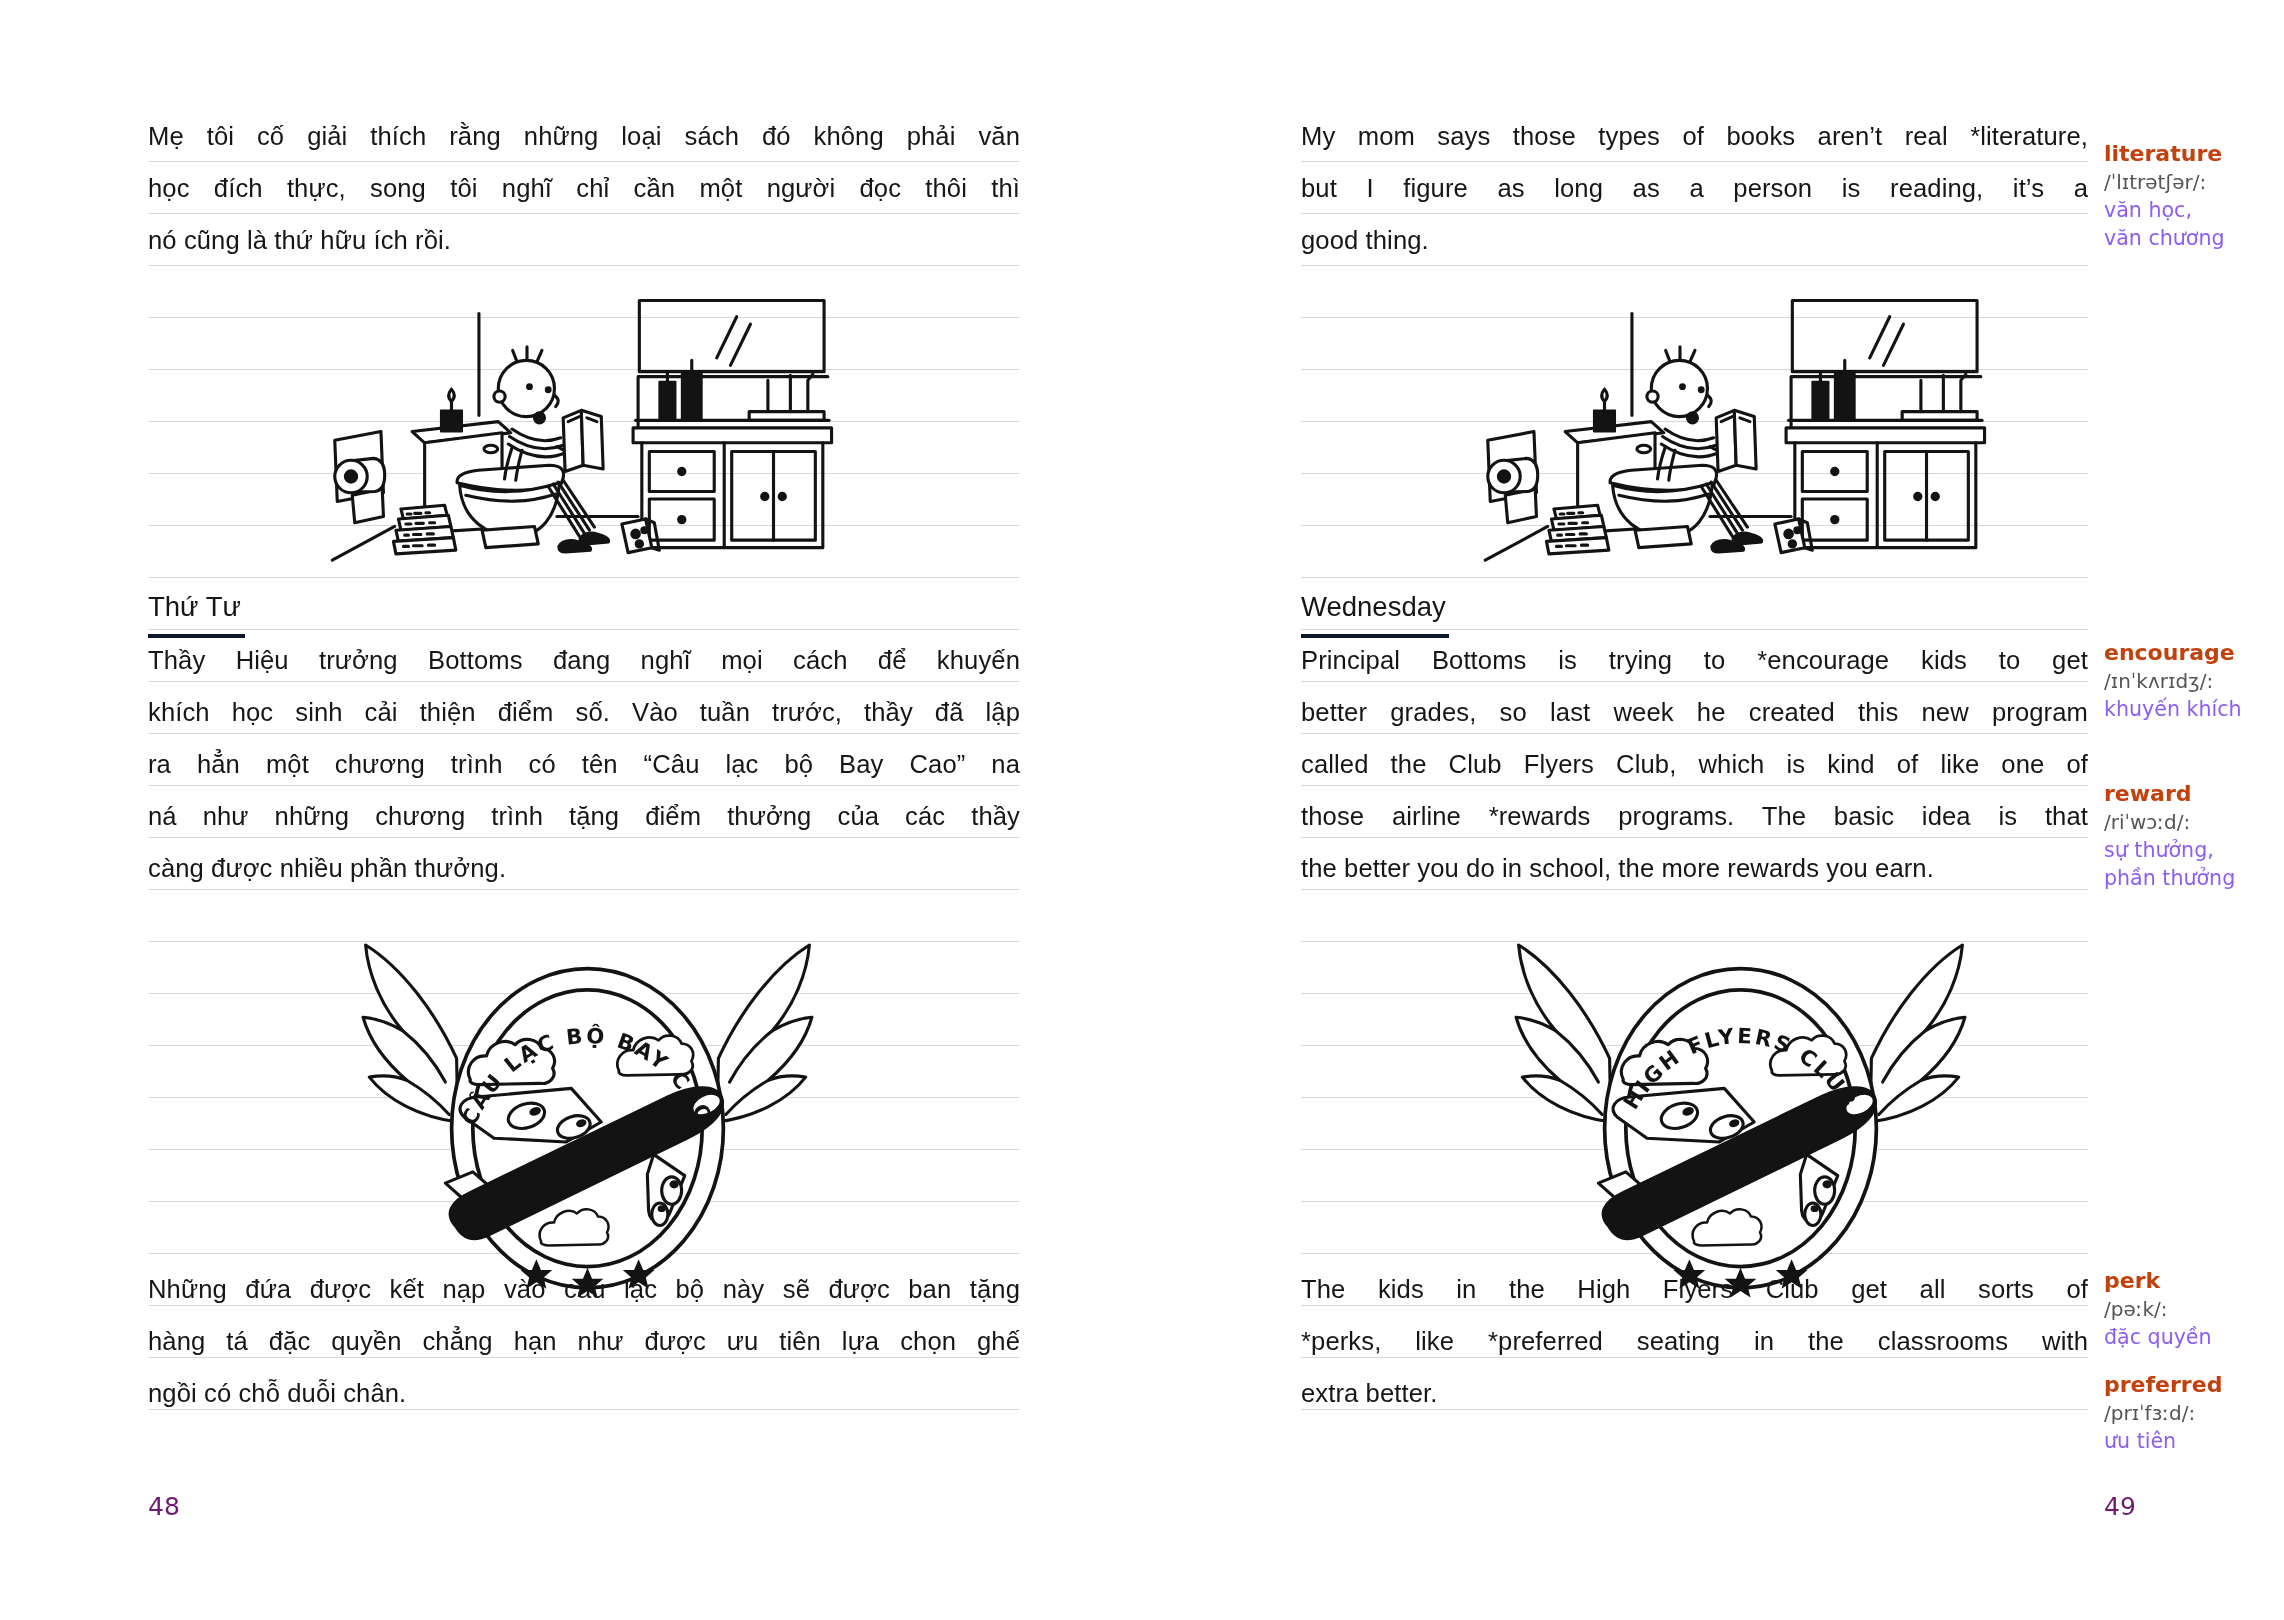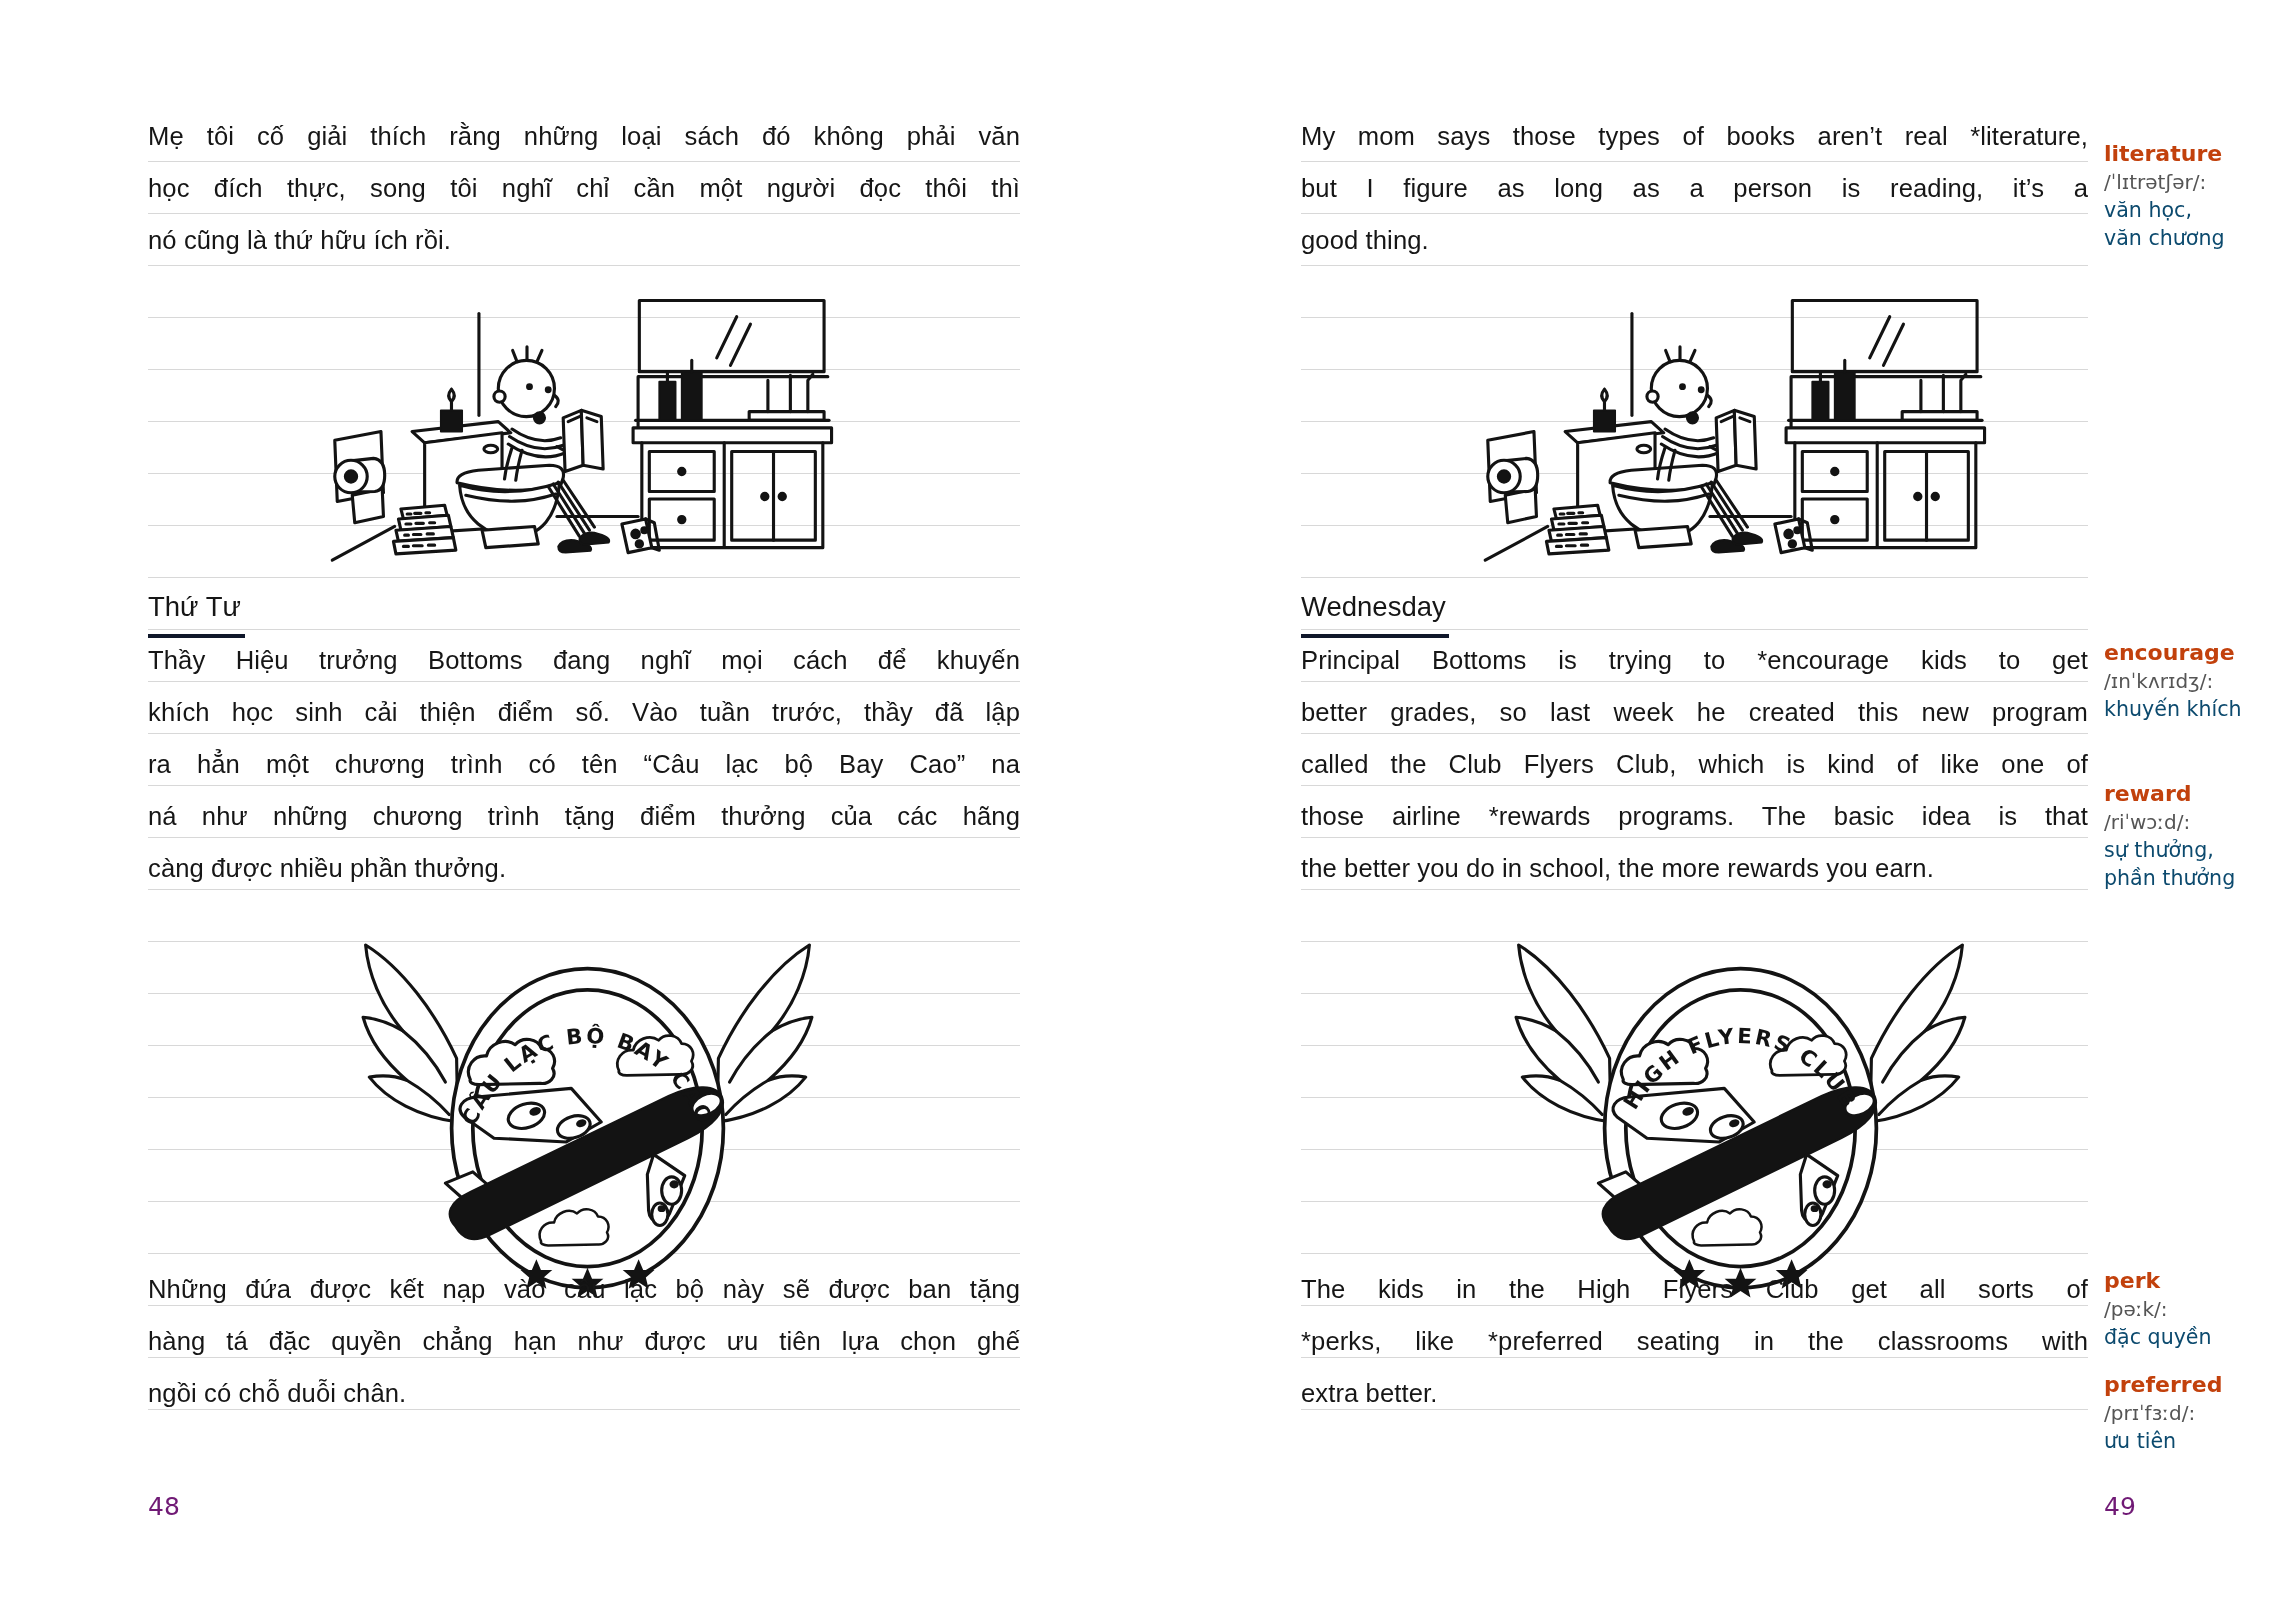--- a/index.html
+++ b/index.html
@@ -12,21 +12,21 @@
   .para { position:absolute; }
   .hl { font-family:"Liberation Sans","DejaVu Sans",sans-serif; font-size:25.6px; line-height:52px; height:52px;
         color:#161616; text-align:justify; text-align-last:justify; overflow:visible; letter-spacing:0.1px; }
   .hl.endl { text-align-last:left; }
   .heading { position:absolute; font-family:"Liberation Sans","DejaVu Sans",sans-serif; font-size:27.5px; line-height:52px; height:52px; }
   .heading span { display:inline-block; border-bottom:4px solid #0f172a; padding:0 3.7px 1.2px 0; }
   
   .vocab { position:absolute; left:2104px; width:168px; }
   .vword { font-size:22px; font-weight:700; color:#c2410c; line-height:29px; }
   .vphon { font-size:20px; color:#555; line-height:28px; }
-  .vmean { font-size:20.6px; color:#0c4a6e; line-height:28px; }
+  .vmean { font-size:20.6px; color:#8b5cf6; line-height:28px; }
   .pagenum { position:absolute; font-size:25px; color:#701a75; line-height:29px; }
   
   .ln { fill:none; stroke:#131313; stroke-width:5; stroke-linecap:round; stroke-linejoin:round; }
   .fw { fill:#ffffff; stroke:#131313; stroke-width:5; stroke-linejoin:round; }
   .fb { fill:#131313; stroke:#131313; stroke-width:3; stroke-linejoin:round; }
   .ln6 { fill:none; stroke:#131313; stroke-width:6; }
   .fw6 { fill:#ffffff; stroke:#131313; stroke-width:6; stroke-linejoin:round; }
   .btxt { font-family:"DejaVu Sans","Liberation Sans",sans-serif; font-weight:700; font-size:34px; letter-spacing:4px; fill:#131313; }
 </style>
 </head>
@@ -160,21 +160,21 @@
       </svg>
 
     <div class="heading" style="left:148px;top:581px;">
       <span>Thứ Tư</span>
     </div>
 
     <div class="para" style="left:148px;top:634px;width:872px;">
       <div class="hl">Thầy Hiệu trưởng Bottoms đang nghĩ mọi cách để khuyến</div>
       <div class="hl">khích học sinh cải thiện điểm số. Vào tuần trước, thầy đã lập</div>
       <div class="hl">ra hẳn một chương trình có tên “Câu lạc bộ Bay Cao” na</div>
-      <div class="hl">ná như những chương trình tặng điểm thưởng của các hãng</div>
+      <div class="hl">ná như những chương trình tặng điểm thưởng của các thầy</div>
       <div class="hl endl">càng được nhiều phần thưởng.</div>
     </div>
 
     <svg class="abs" style="left:307px;top:935px;" width="561" height="374" viewBox="0 0 900 600">
       <use href="#badgeArt"></use>
       <path id="arcL" d="M256 350 A201 239 0 0 1 644 350" fill="none" stroke="none"></path>
       <text class="btxt" text-anchor="middle">
         <textPath href="#arcL" startOffset="50%">CÂU LẠC BỘ BAY CAO</textPath>
       </text>
     </svg>

